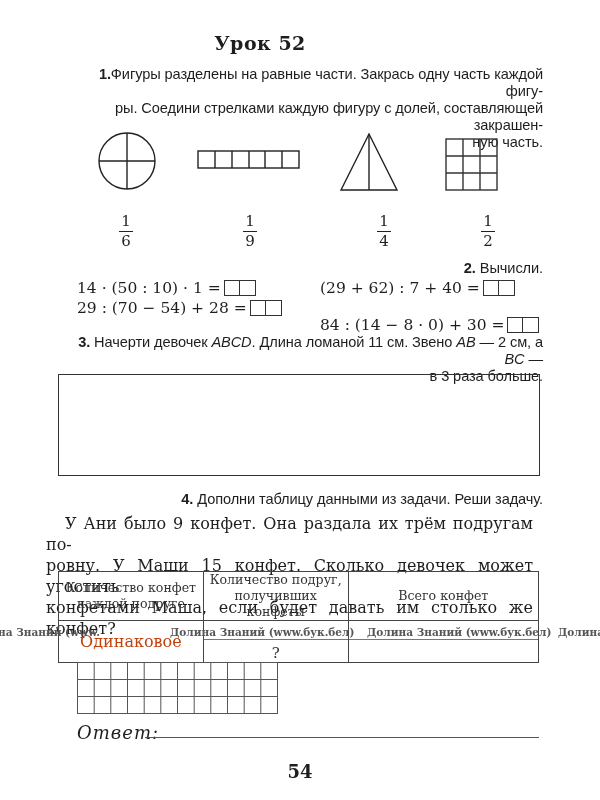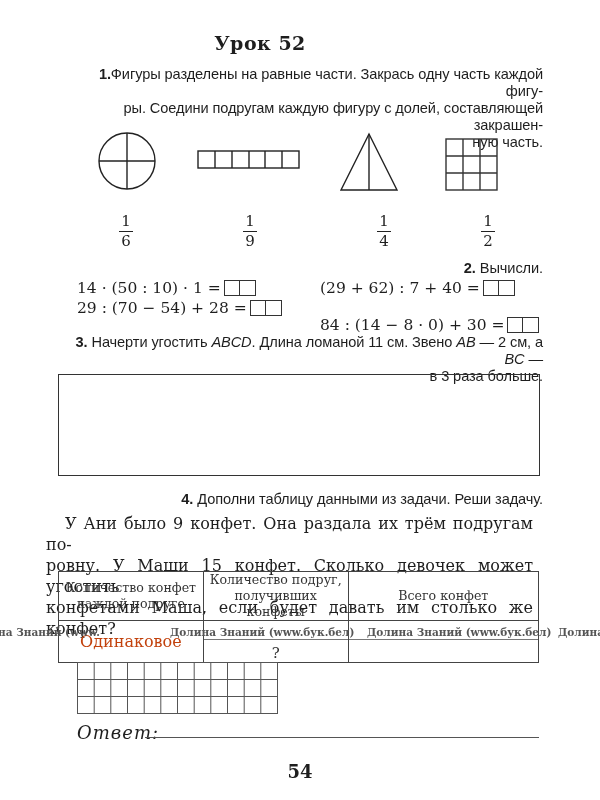--- a/index.html
+++ b/index.html
@@ -30,21 +30,21 @@
   .answer-line { left:145px; top:737px; width:394px; height:1.2px; background:#555; }
   .pagenum { left:0; width:600px; top:761px; text-align:center; font-size:18px; font-weight:bold; }
 </style>
 </head>
 <body>
 
 <div class="abs title serif">Урок 52</div>
 
 <div class="abs task-text" style="top:66px;">
   <div><span class="task-num">1.</span><span>Фигуры разделены на равные части. Закрась одну часть каждой фигу-</span></div>
-  <div>ры. Соедини подругам каждую фигуру с долей, составляющей закрашен-</div>
+  <div>ры. Соедини стрелками каждую фигуру с долей, составляющей закрашен-</div>
   <div>ную часть.</div>
 </div>
 
 <svg class="abs" style="left:0;top:0;" width="600" height="260">
   <g stroke="#222" stroke-width="1.4" fill="none">
     <circle cx="127" cy="161" r="28"></circle>
     <line x1="127" y1="133" x2="127" y2="189"></line>
     <line x1="99" y1="161" x2="155" y2="161"></line>
   </g>
   <g stroke="#222" stroke-width="1.4" fill="none">
@@ -115,21 +115,21 @@
 </div>
 <div class="abs expr serif" style="left:320px;top:288px;margin-top:28px;">
   <span>84 : (14 − 8 · 0) + 30 =</span>
   <span class="ansbox">
       <span></span>
       <span></span>
     </span>
 </div>
 
 <div class="abs task-text" style="top:334px;">
-  <div><span class="task-num">3.</span><span> Начерти угостить </span><span class="it">ABCD</span><span>. Длина ломаной 11 см. Звено </span><span class="it">AB</span><span> — 2 см, а </span><span class="it">BC</span><span> —</span></div>
+  <div><span class="task-num">3.</span><span> Начерти девочек </span><span class="it">ABCD</span><span>. Длина ломаной 11 см. Звено </span><span class="it">AB</span><span> — 2 см, а </span><span class="it">BC</span><span> —</span></div>
   <div>в 3 раза больше.</div>
 </div>
 <div class="abs draw-box"></div>
 
 <div class="abs task-text" style="top:491px;">
   <span class="task-num">4.</span><span> Дополни таблицу данными из задачи. Реши задачу.</span>
 </div>
 <div class="abs problem serif" style="top:513px;">
   <div style="text-indent:19px;">У Ани было 9 конфет. Она раздала их трём подругам по-</div>
   <div>ровну. У Маши 15 конфет. Сколько девочек может угостить</div>

